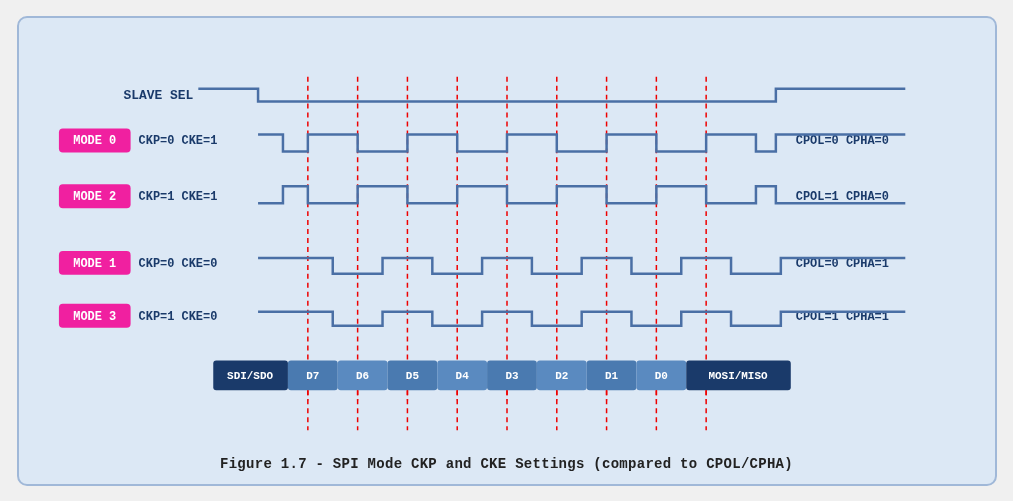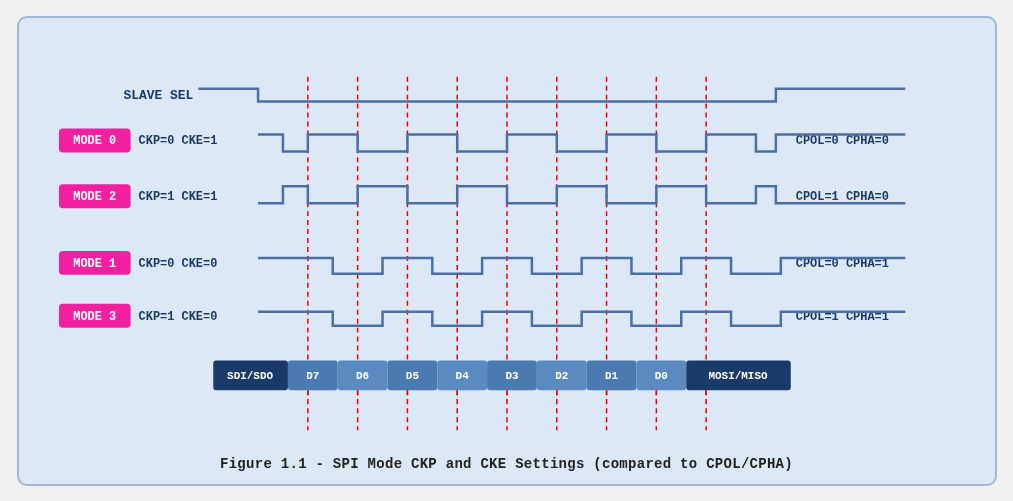--- a/index.html
+++ b/index.html
@@ -133,14 +133,14 @@
       <line x1="370" y1="345" x2="370" y2="385" stroke="#e00" stroke-width="1.5" stroke-dasharray="5,4"></line>
       <line x1="420" y1="345" x2="420" y2="385" stroke="#e00" stroke-width="1.5" stroke-dasharray="5,4"></line>
       <line x1="470" y1="345" x2="470" y2="385" stroke="#e00" stroke-width="1.5" stroke-dasharray="5,4"></line>
       <line x1="520" y1="345" x2="520" y2="385" stroke="#e00" stroke-width="1.5" stroke-dasharray="5,4"></line>
       <line x1="570" y1="345" x2="570" y2="385" stroke="#e00" stroke-width="1.5" stroke-dasharray="5,4"></line>
       <line x1="620" y1="345" x2="620" y2="385" stroke="#e00" stroke-width="1.5" stroke-dasharray="5,4"></line>
       <line x1="670" y1="345" x2="670" y2="385" stroke="#e00" stroke-width="1.5" stroke-dasharray="5,4"></line>
 
     </svg>
   </div>
-  <div class="caption">Figure 1.1 - SPI Mode CKP and CKE Settings (compared to CPOL/CPHA)</div>
+  <div class="caption">Figure 1.7 - SPI Mode CKP and CKE Settings (compared to CPOL/CPHA)</div>
 </div>
 
 </body></html>

